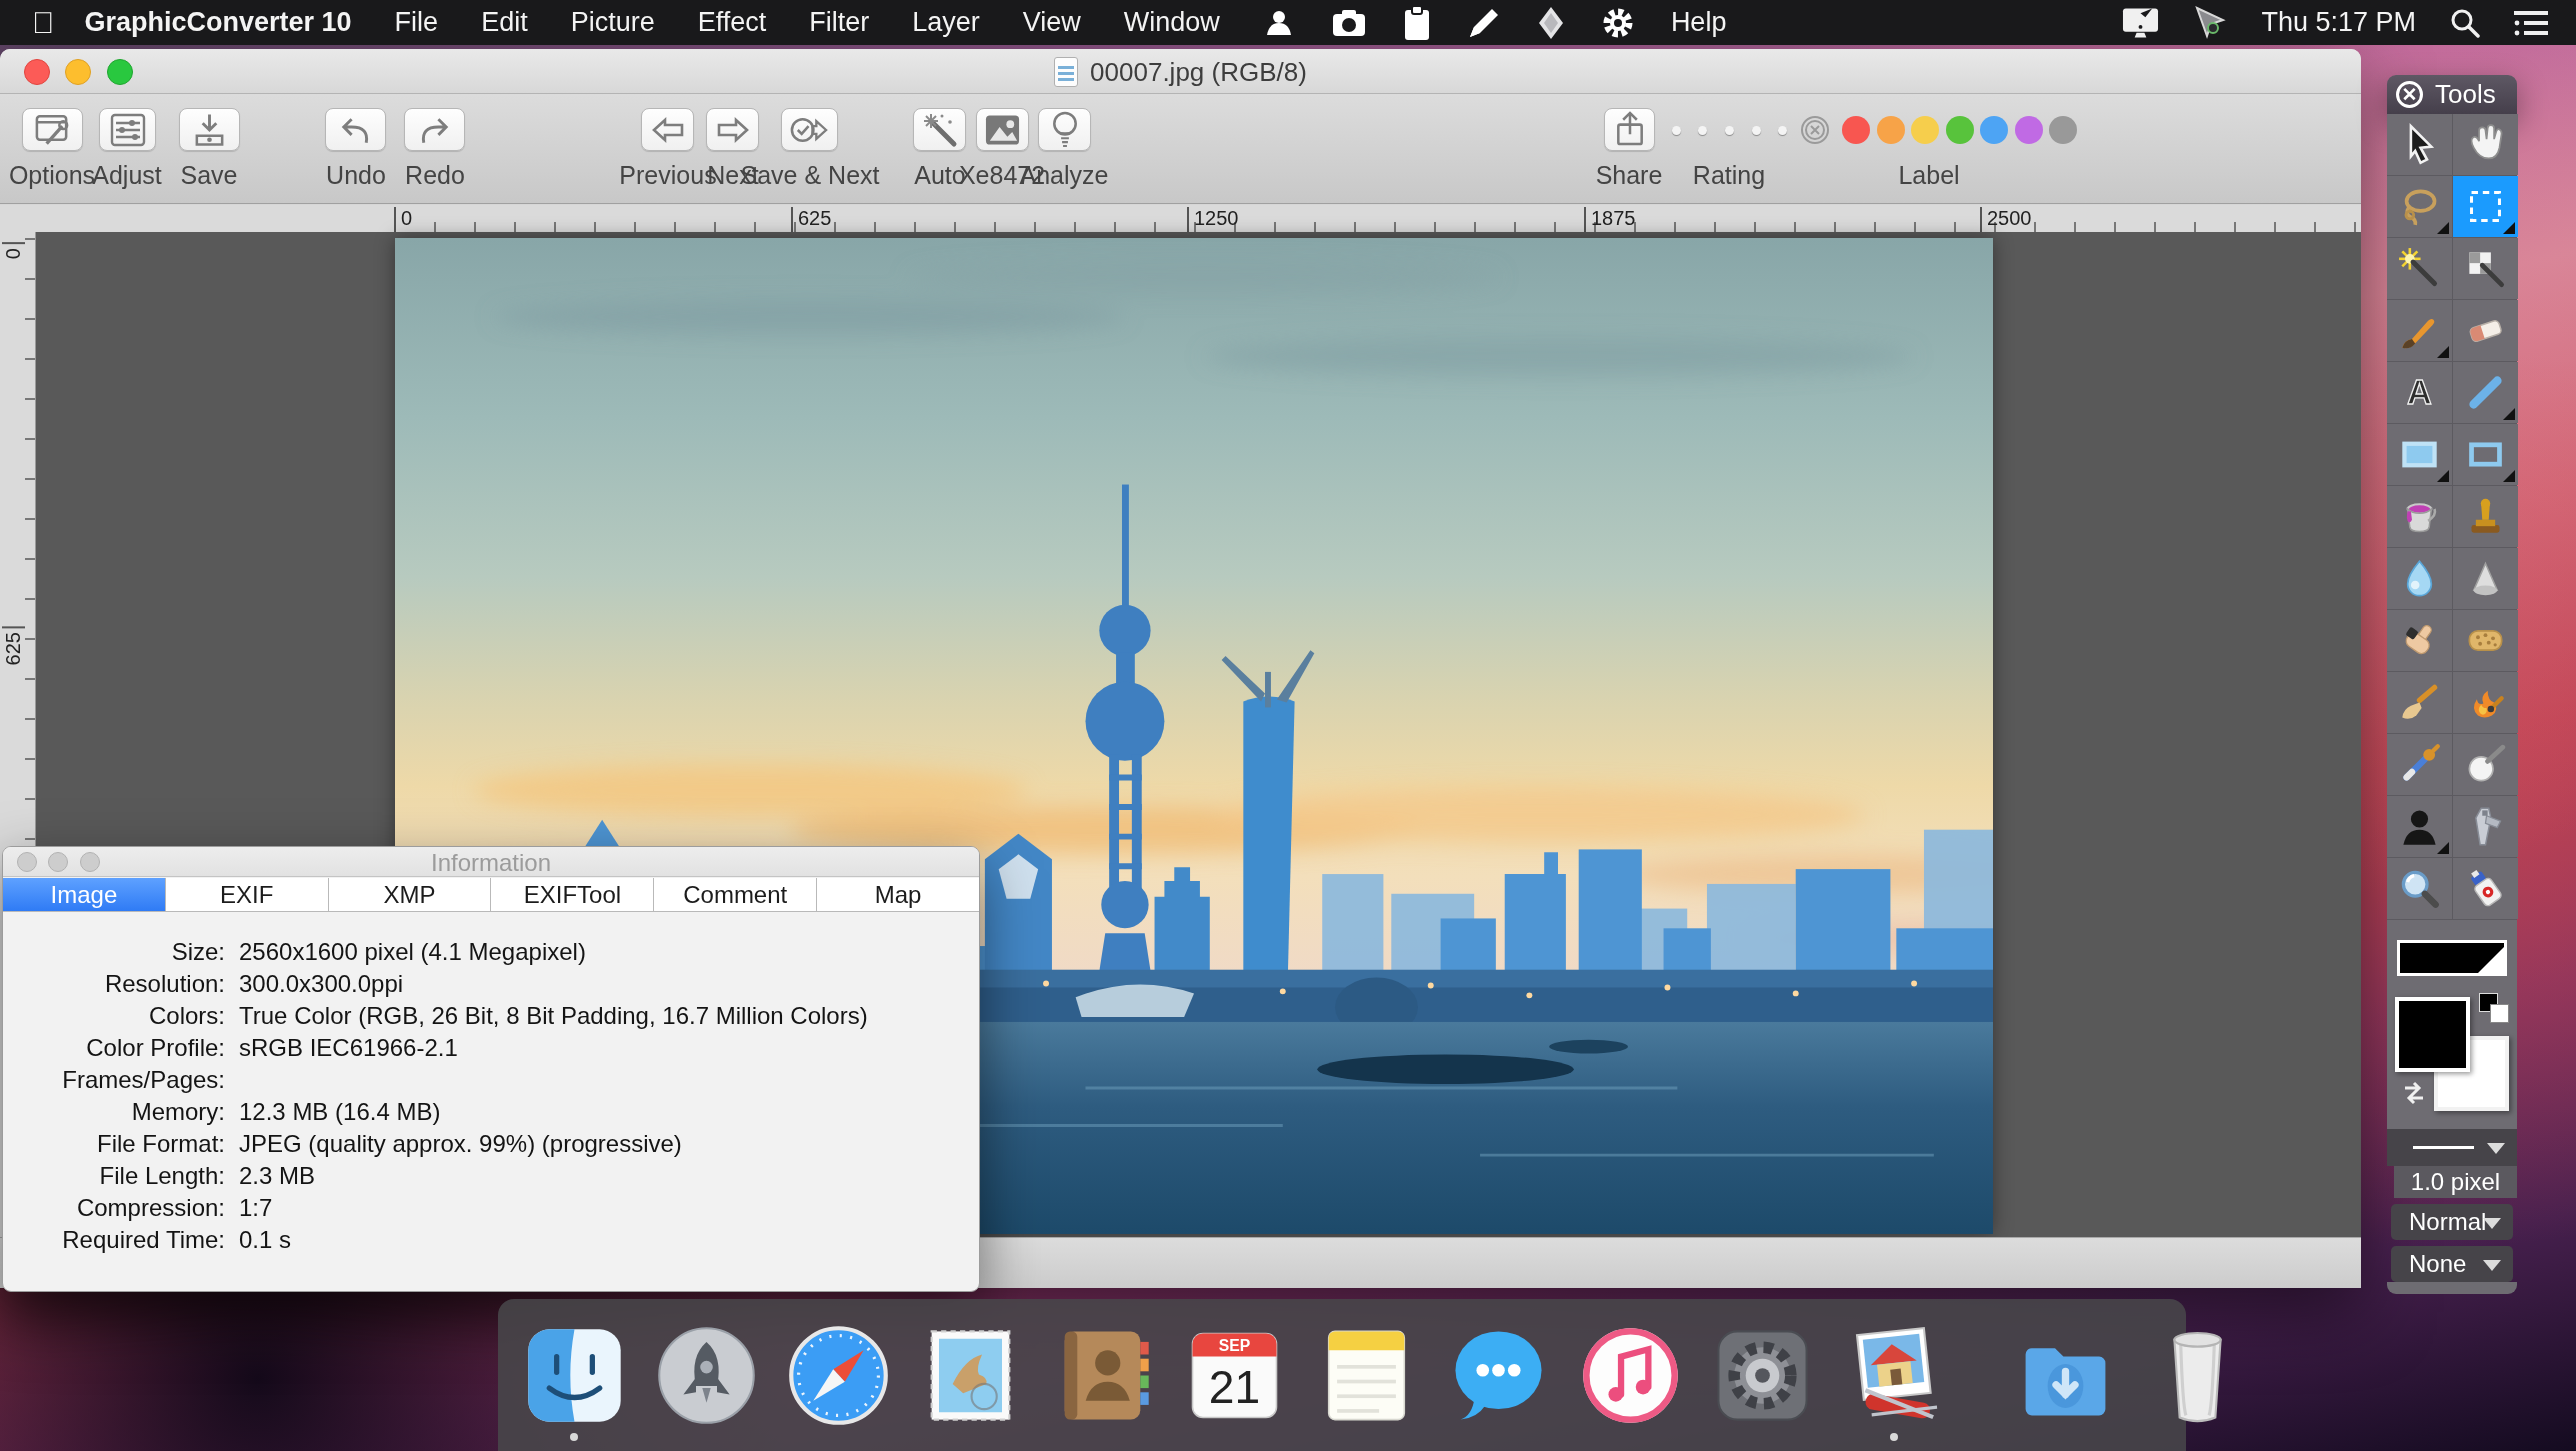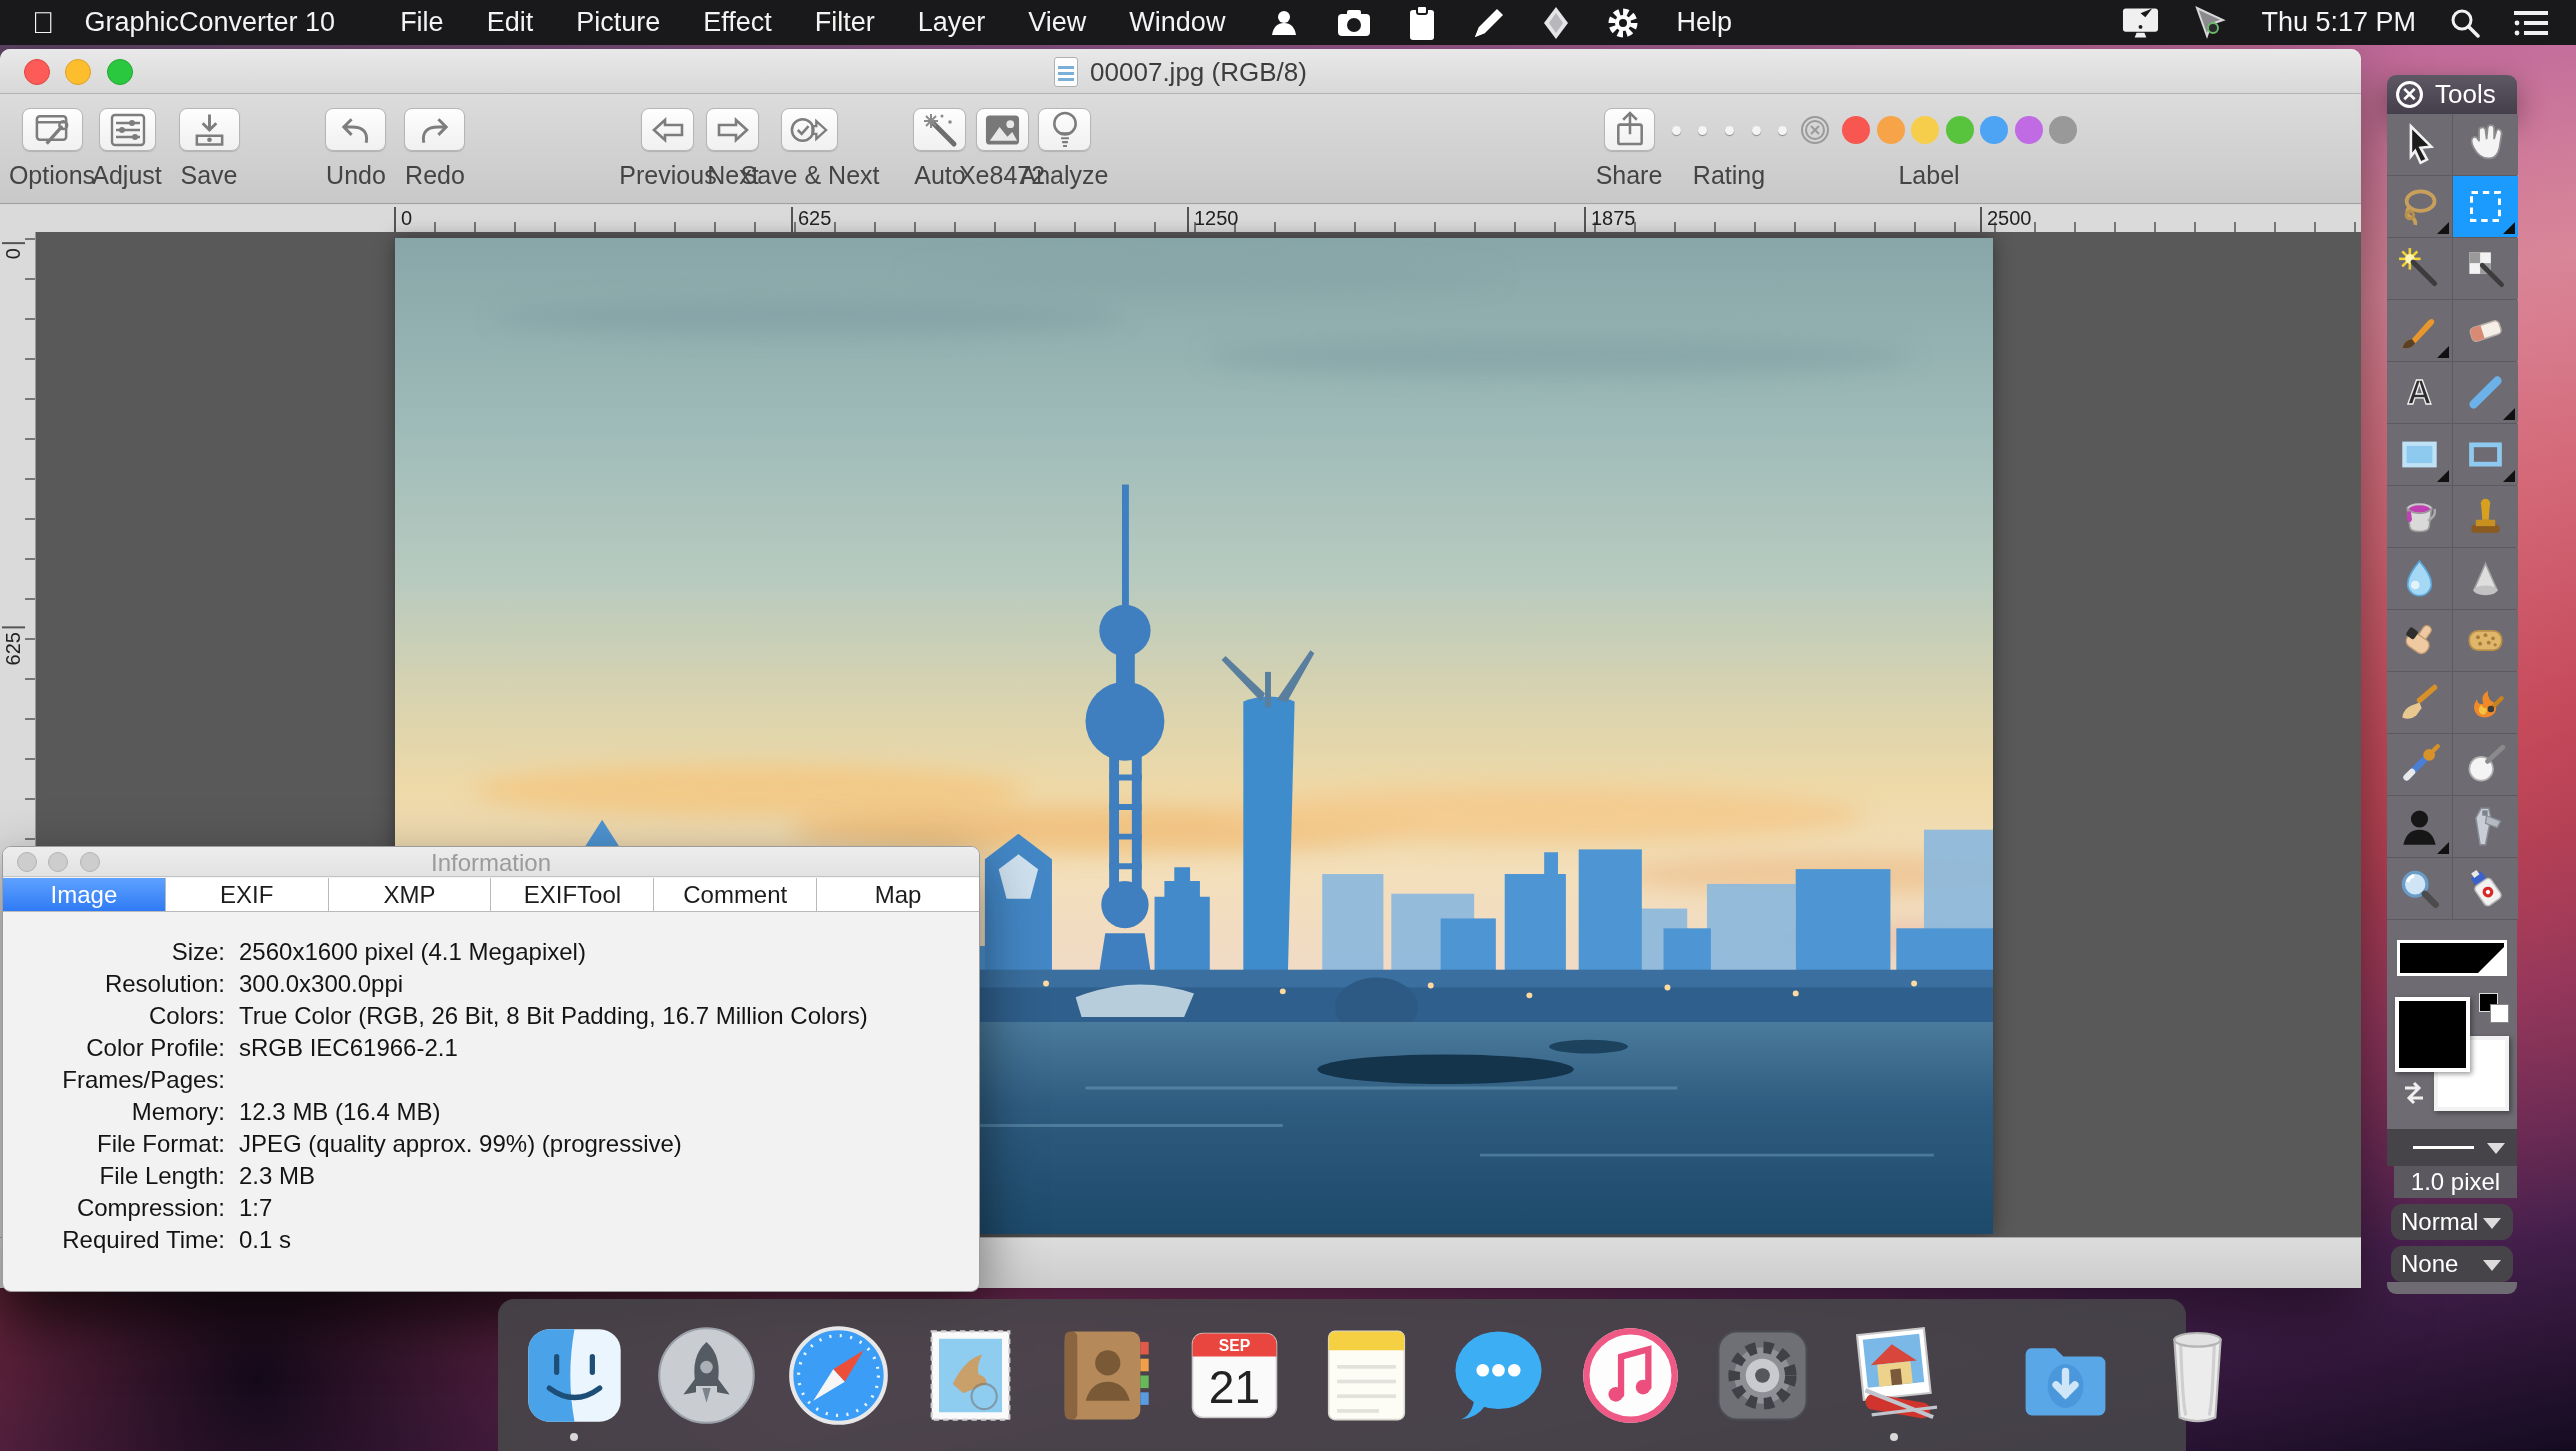--- a/index.html
+++ b/index.html
@@ -9,21 +9,21 @@
       radial-gradient(1183px 789px at 85% 30%, rgba(224,120,140,.55), transparent 60%),
       radial-gradient(986px 690px at 95% 55%, rgba(204,72,80,.6), transparent 65%),
       radial-gradient(888px 888px at 10% 95%, rgba(8,6,20,.9), transparent 60%),
       linear-gradient(168deg,#55405e 0%,#8d5386 14%,#c06a9c 28%,#d7899b 40%,#cf6472 52%,#b83f55 63%,#7c2f60 76%,#47204e 88%,#140b20 100%);
   }
 
   
   #menubar { position:absolute; left:0; top:0; width:2576px; height:45px; background:#19191b;
     display:flex; align-items:center; color:#f4f4f4; font-size:27px; z-index:50; }
   #menubar .apple { font-size:30px; margin:0 30px 0 32px; }
-  #menubar .appname { font-weight:normal; margin-right:65px; }
+  #menubar .appname { font-weight:bold; margin-right:43px; }
   #menubar .mitem { margin-right:43px; }
   #menubar .micon { margin-right:37px; display:flex; align-items:center; }
   #menubar .right { margin-left:auto; display:flex; align-items:center; gap:34px; padding-right:28px; }
   #menubar svg { display:block; }
 
   
   #mainwin { position:absolute; left:0; top:49px; width:2361px; height:1239px;
     border-radius:10px 10px 0 0; box-shadow:0 24px 69px rgba(0,0,0,.5); overflow:hidden; background:#d6d6d6; z-index:5; }
   #titlebar { position:absolute; left:0; top:0; right:0; height:45px;
     background:linear-gradient(#e9e9e9,#d8d8d8); border-bottom:1px solid #b4b4b4; }
@@ -92,22 +92,22 @@
   #fgswatch { position:absolute; left:8px; top:77px; width:75px; height:75px; background:#000; border:4px solid #fff; box-shadow:2px 2px 5px rgba(0,0,0,.4); z-index:2; }
   #bgswatch { position:absolute; left:47px; top:116px; width:75px; height:75px; background:#fff; border:4px solid #f2f2f2; box-shadow:2px 2px 5px rgba(0,0,0,.4); }
   #minifb { position:absolute; right:8px; top:73px; width:30px; height:30px; }
   #minifb .f { position:absolute; left:0; top:0; width:19px; height:19px; background:#000; border:1px solid #ddd; }
   #minifb .b { position:absolute; right:0; bottom:0; width:19px; height:19px; background:#fff; border:1px solid #888; }
   #swap { position:absolute; left:12px; top:158px; }
   #widthbar { height:37px; background:#464449; display:flex; align-items:center; position:relative; }
   #widthbar .line { width:61px; height:3px; background:#fff; margin-left:26px; }
   .tri { width:0; height:0; border-left:9px solid transparent; border-right:9px solid transparent; border-top:11px solid #dcdcdc; position:absolute; right:12px; top:14px; }
   #pixellabel { height:32px; background:#5b595f; color:#fff; font-size:24px; display:flex; align-items:center; justify-content:center;margin-left:7px; }
-  .dd { height:36px; margin:6px 4px 0 4px; background:#464449; border-radius:11px; color:#fff; font-size:24px;
-    display:flex; align-items:center; padding-left:10px; position:relative; }
+  .dd { height:36px; margin:6px 4px 0 4px; background:#464449; border-radius:5px; color:#fff; font-size:24px;
+    display:flex; align-items:center; padding-left:18px; position:relative; }
   #toolsbottom { height:12px; background:#6e6c72; border-radius:0 0 9px 9px; }
 
   
   #dock { position:absolute; left:498px; top:1299px; width:1688px; height:153px;
     background:rgba(72,71,74,.88); border-radius:16px 16px 0 0; z-index:40;
     display:flex; align-items:center; padding:0 24px; gap:27px; }
   .dicon { width:105px; height:105px; position:relative; }
   .dicon svg { display:block; }
   #docksep { width:3px; height:120px; background:rgba(170,170,170,.7); margin:0 6px; }
   .rundot { position:absolute; bottom:-13px; left:48px; width:8px; height:8px; border-radius:50%; background:#d8d8d8; }

